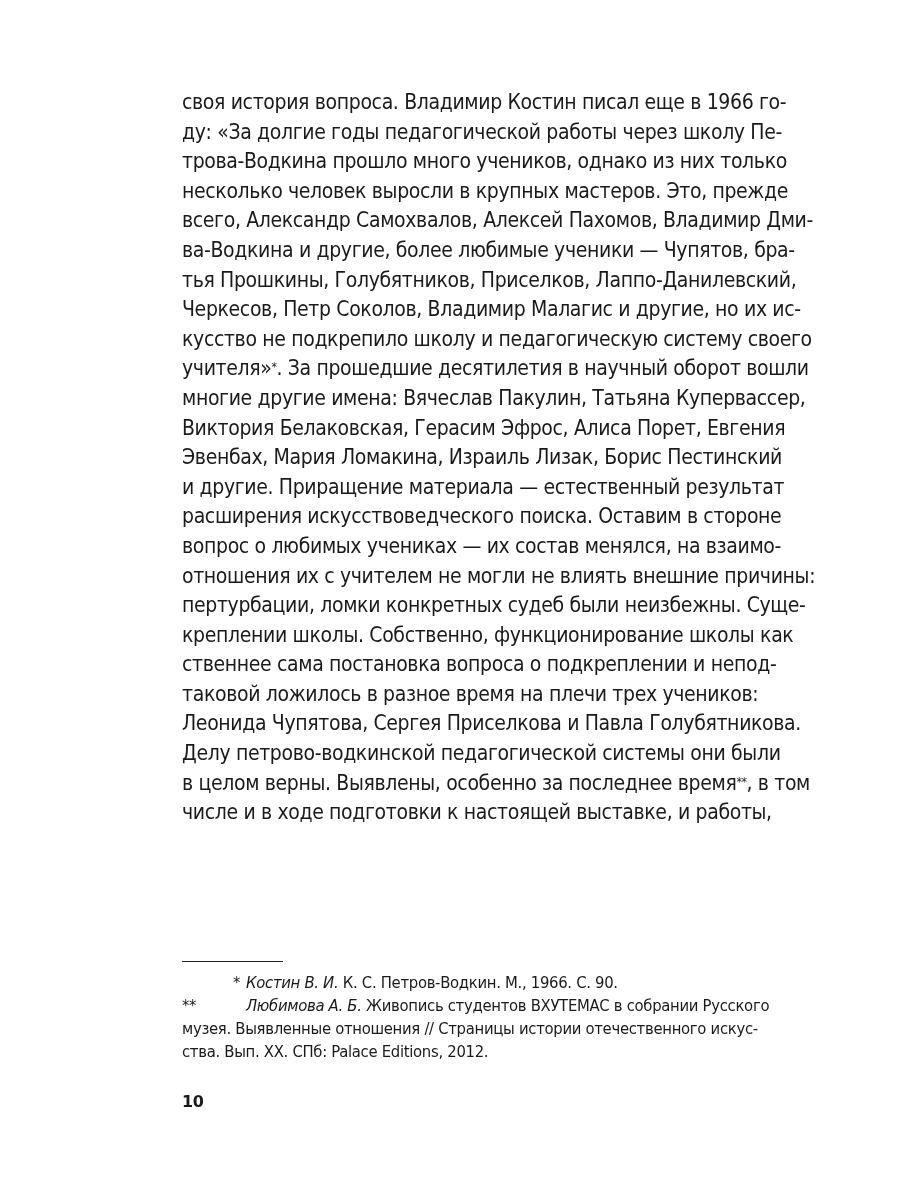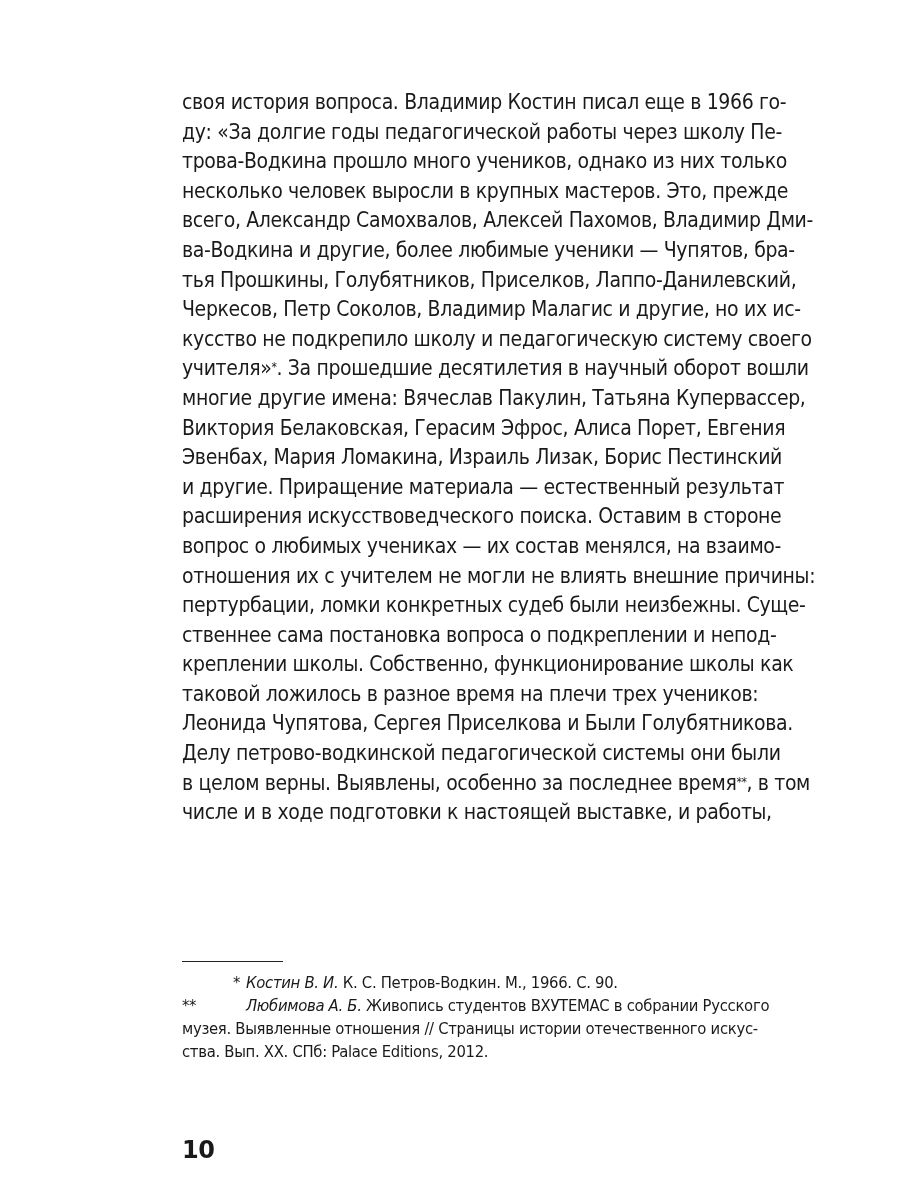--- a/index.html
+++ b/index.html
@@ -70,22 +70,22 @@
       display: inline-block;
       text-align: right;
       padding-right: 6px;
     }
     .fn-mark.single { width: 58px; }
     .fn-mark.double { width: 58px; }
     .it { font-style: italic; }
     .page-number {
       position: absolute;
       left: 182px;
-      top: 1136px;
-      font-size: 24px;
+      top: 1088px;
+      font-size: 16px;
       font-weight: bold;
       line-height: 28px;
       font-family: "DejaVu Sans", sans-serif;
       letter-spacing: -0.5px;
     }
     sup.ref {
       font-size: 12px;
       vertical-align: 4px;
       line-height: 0;
     }
@@ -107,24 +107,24 @@
     <span class="line">кусство не подкрепило школу и педагогическую систему своего</span>
     <span class="line">учителя»<sup class="ref">*</sup>. За прошедшие десятилетия в научный оборот вошли</span>
     <span class="line">многие другие имена: Вячеслав Пакулин, Татьяна Купервассер,</span>
     <span class="line">Виктория Белаковская, Герасим Эфрос, Алиса Порет, Евгения</span>
     <span class="line">Эвенбах, Мария Ломакина, Израиль Лизак, Борис Пестинский</span>
     <span class="line">и другие. Приращение материала — естественный результат</span>
     <span class="line">расширения искусствоведческого поиска. Оставим в стороне</span>
     <span class="line">вопрос о любимых учениках — их состав менялся, на взаимо-</span>
     <span class="line">отношения их с учителем не могли не влиять внешние причины:</span>
     <span class="line">пертурбации, ломки конкретных судеб были неизбежны. Суще-</span>
+    <span class="line">креплении школы. Собственно, функционирование школы как</span>
     <span class="line">ственнее сама постановка вопроса о подкреплении и непод-</span>
-    <span class="line">креплении школы. Собственно, функционирование школы как</span>
     <span class="line">таковой ложилось в разное время на плечи трех учеников:</span>
-    <span class="line">Леонида Чупятова, Сергея Приселкова и Были Голубятникова.</span>
+    <span class="line">Леонида Чупятова, Сергея Приселкова и Павла Голубятникова.</span>
     <span class="line">Делу петрово-водкинской педагогической системы они были</span>
     <span class="line">в целом верны. Выявлены, особенно за последнее время<sup class="ref">**</sup>, в том</span>
     <span class="line last">числе и в ходе подготовки к настоящей выставке, и работы,</span>
   </div>
 
   <div class="rule"></div>
 
   <div class="footnotes">
     <span class="fn-line">
       <span class="fn-mark single">*</span><span class="it">Костин В. И.</span> <span>К. С. Петров-Водкин. М., 1966. С. 90.</span>

